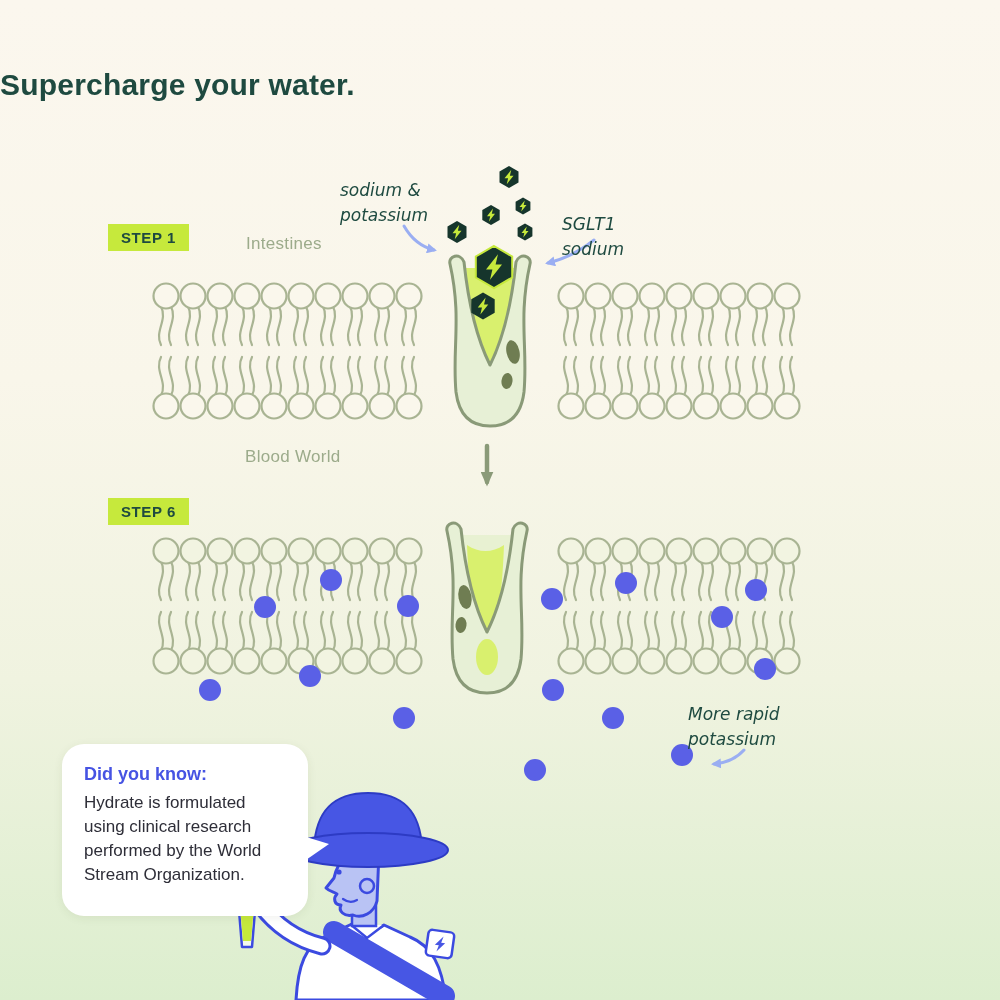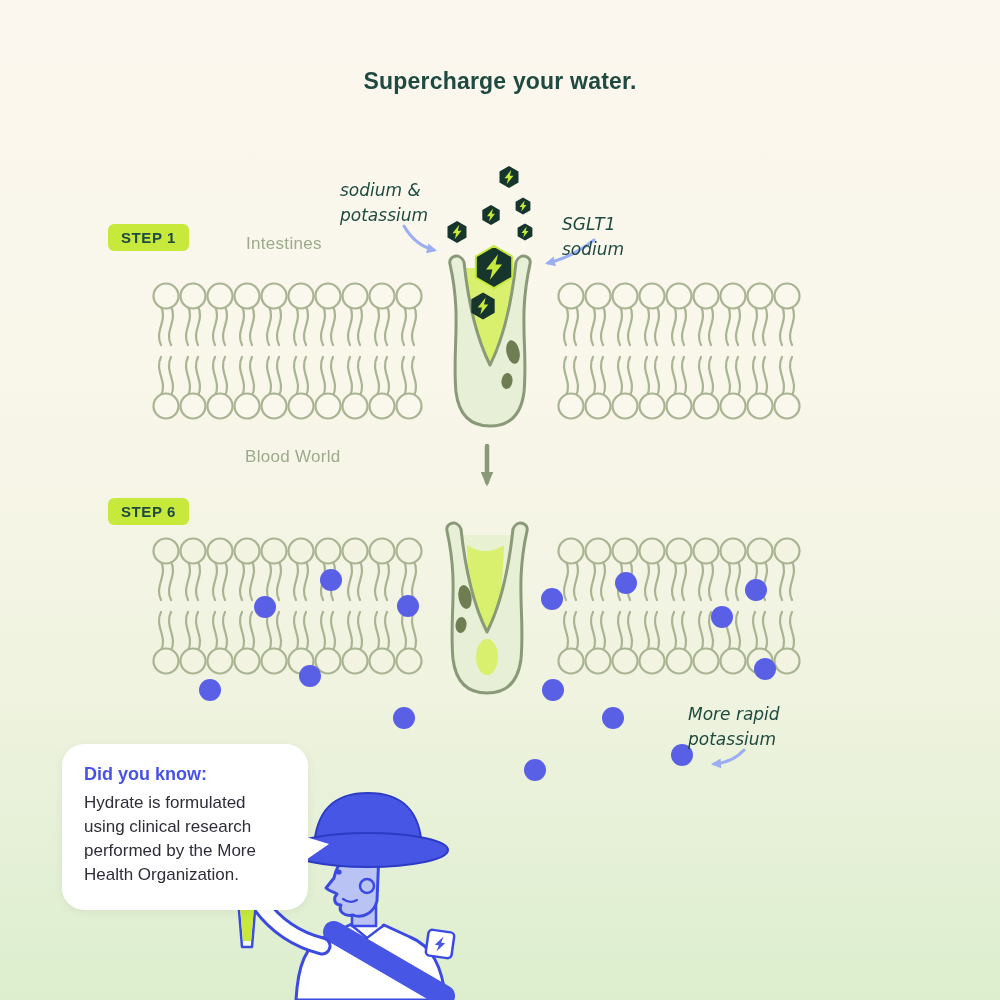--- a/index.html
+++ b/index.html
@@ -1,35 +1,35 @@
 <!DOCTYPE html>
 <html><head>
 <meta charset="utf-8">
 <style>
   *{margin:0;padding:0;box-sizing:border-box}
   html,body{width:1000px;height:1000px;font-family:"Liberation Sans",sans-serif}
   .stage{position:relative;width:1000px;height:1000px;overflow:hidden;
     background:linear-gradient(180deg,#FBF7EE 0%,#F9F6EA 38%,#F0F3E0 68%,#DCEECE 100%)}
   #art{position:absolute;left:0;top:0;width:1000px;height:1000px}
-  .title{position:absolute;top:68px;left:0;width:100%;text-align:center;
-    font-size:23px;font-weight:800;letter-spacing:.2px;color:#1E4A40}
+  .title{position:absolute;top:68px;left:0;width:100%;
+    font-size:30px;font-weight:800;letter-spacing:.2px;color:#1E4A40}
   .badge{position:absolute;background:#C6E93C;color:#1E4A40;font-weight:700;
-    font-size:15px;padding:5px 13px;border-radius:6px;letter-spacing:.6px}
+    font-size:15px;padding:5px 13px;border-radius:0;letter-spacing:.6px}
   .b1{left:108px;top:224px}
   .b2{left:108px;top:498px}
   .muted{position:absolute;color:#9CAB8B;font-size:17px;letter-spacing:.3px}
   .intestines{left:246px;top:234px}
   .bloodstream{left:245px;top:447px}
   .hand{position:absolute;color:#1E4A40;font-size:17px;font-style:italic;
     font-family:"DejaVu Sans",sans-serif;text-align:left;white-space:pre-line;line-height:1.45}
   .sodium{left:340px;top:178px;width:140px}
   .sglt1{left:562px;top:212px;width:120px}
   .hydration{left:688px;top:702px;width:125px}
   .callout{position:absolute;left:62px;top:744px;width:246px;background:#fff;
-    border-radius:22px;padding:20px 22px 22px;box-shadow:0 2px 10px rgba(60,80,40,.08);z-index:2}
+    border-radius:22px;padding:20px 22px 28px;box-shadow:0 2px 10px rgba(60,80,40,.08);z-index:2}
   .callout-tail{position:absolute;right:-21px;top:92px;width:0;height:0;
     border-top:8px solid transparent;border-bottom:18px solid transparent;border-left:26px solid #fff}
   .callout-heading{color:#4653E3;font-weight:700;font-size:18px;margin-bottom:6px}
   .callout-body{color:#2E2E38;font-size:17px;line-height:1.42}
 </style>
 </head>
 <body>
 
 <div class="stage">
 
@@ -366,16 +366,16 @@
   <div class="hand sglt1">SGLT1
 sodium</div>
   <div class="muted bloodstream">Blood World</div>
   <div class="badge b2">STEP 6</div>
   <div class="hand hydration">More rapid
 potassium</div>
 
   <div class="callout">
     <div class="callout-tail"></div>
     <div class="callout-heading">Did you know:</div>
-    <div class="callout-body">Hydrate is formulated using clinical research performed by the More Health Organization.</div>
+    <div class="callout-body">Hydrate is formulated using clinical research performed by the World Stream Organization.</div>
   </div>
 
 </div>
 
 </body></html>

